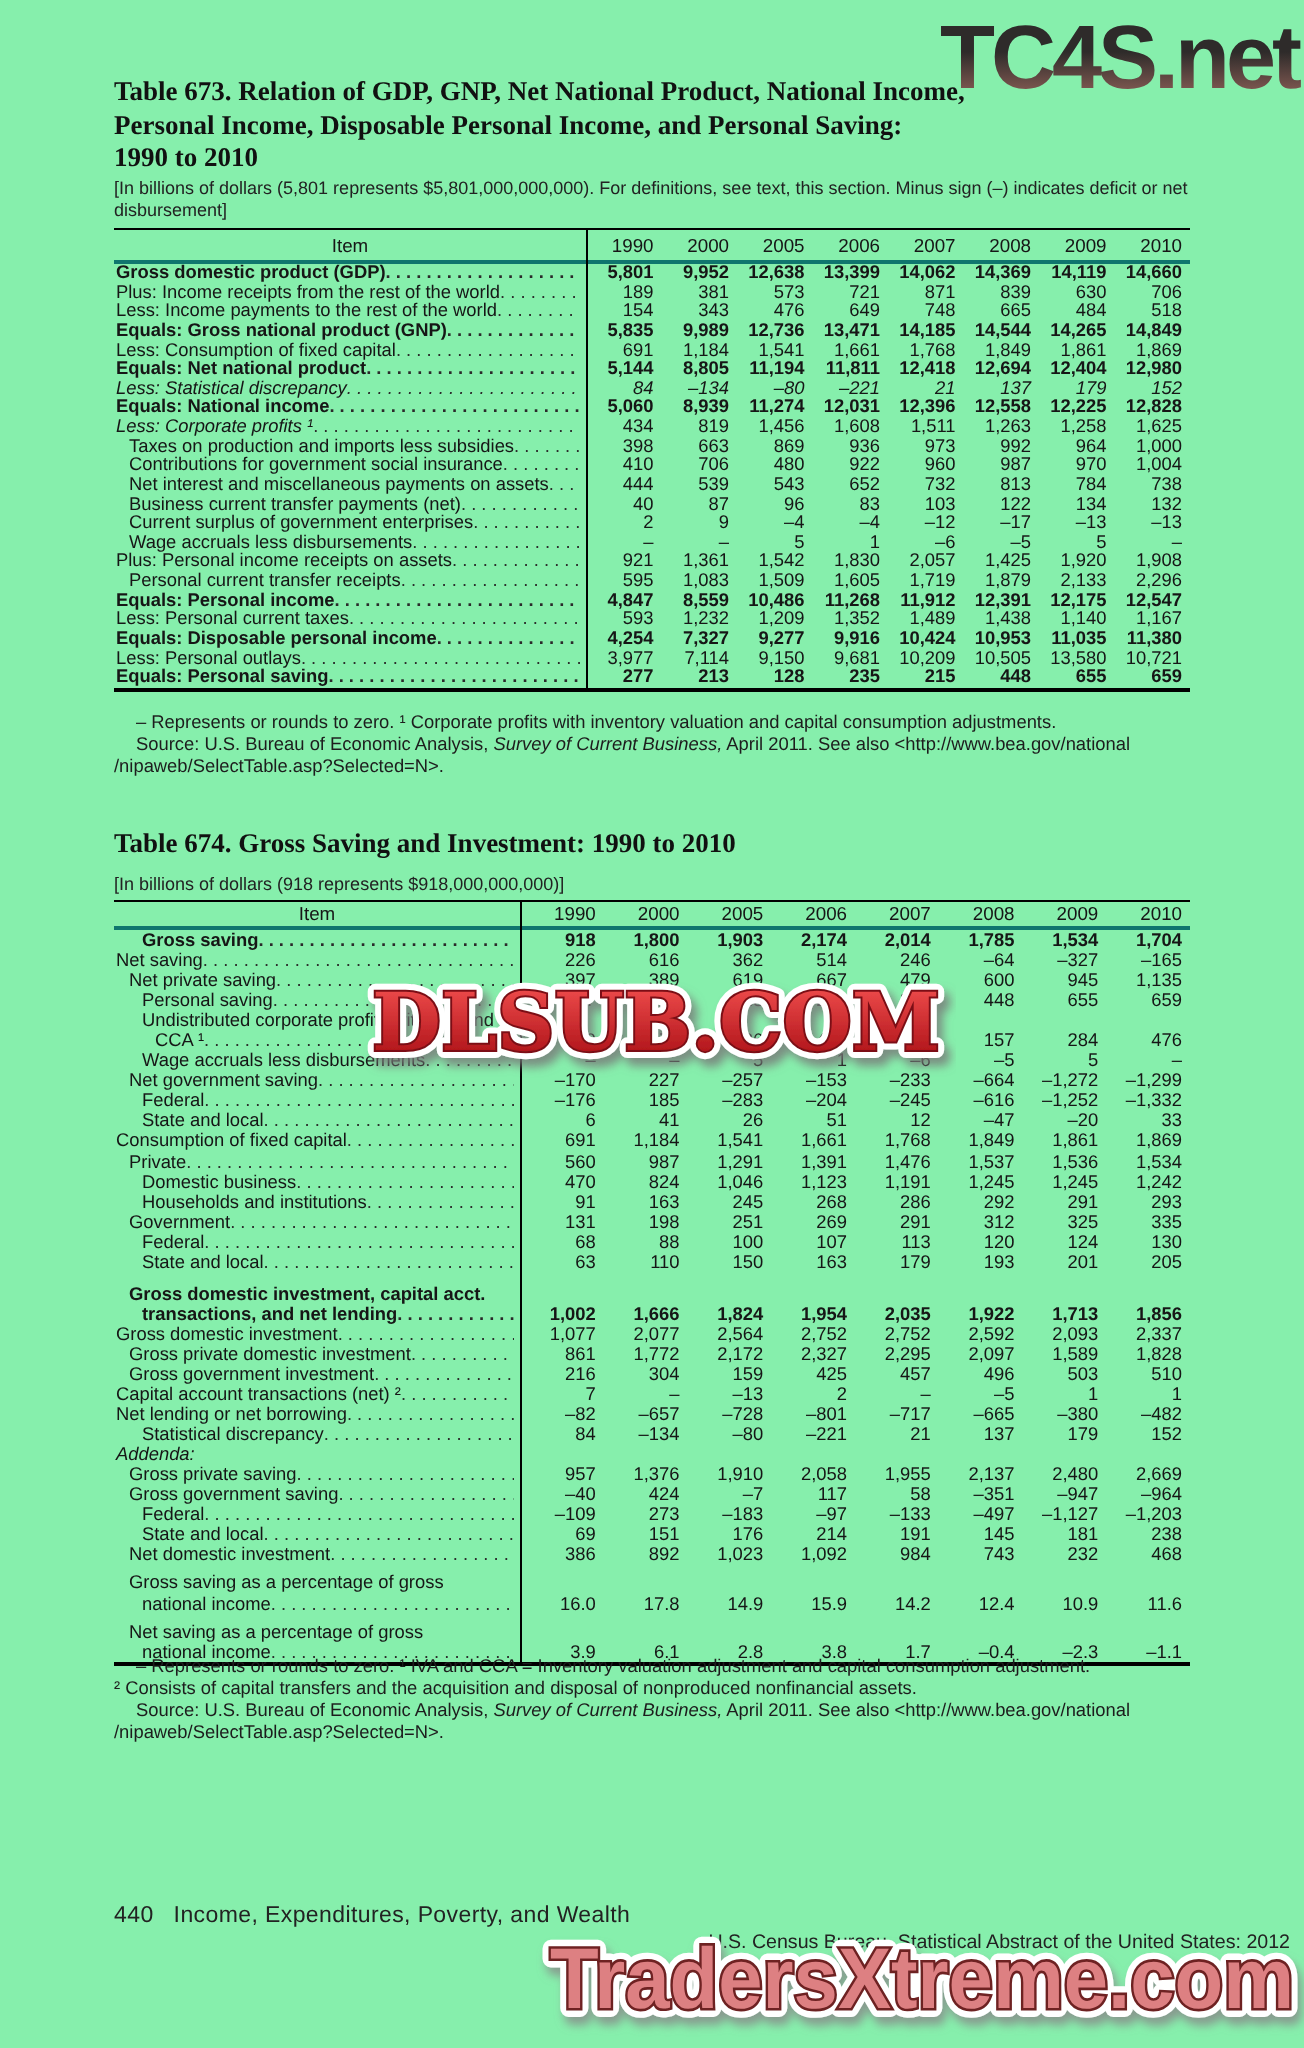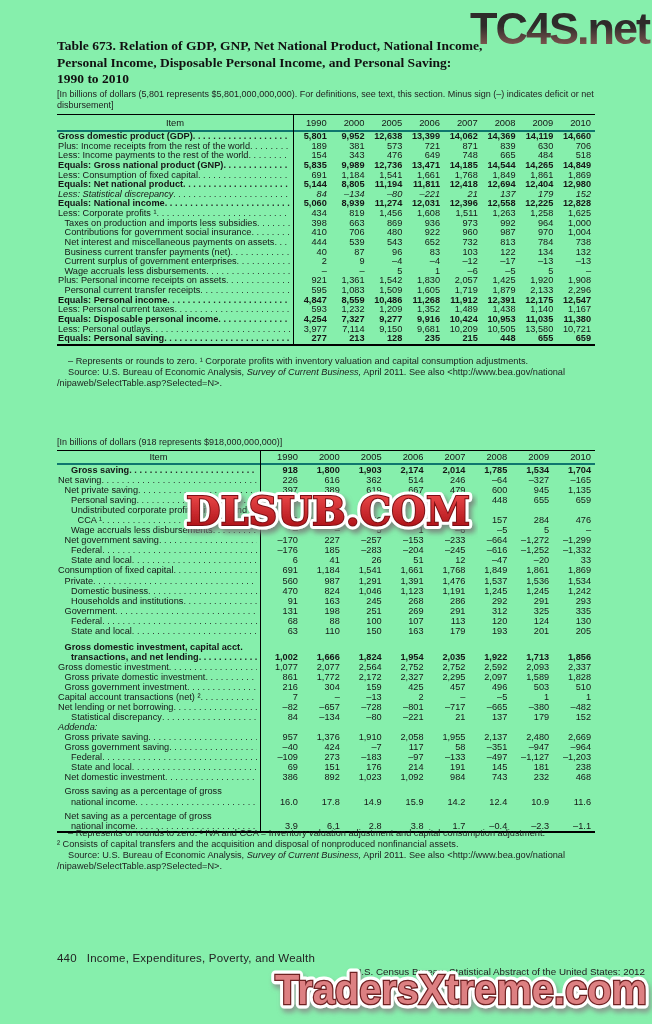--- a/index.html
+++ b/index.html
@@ -206,21 +206,21 @@
         <div class="val b">8,939</div>
         <div class="val b">11,274</div>
         <div class="val b">12,031</div>
         <div class="val b">12,396</div>
         <div class="val b">12,558</div>
         <div class="val b">12,225</div>
         <div class="val b">12,828</div>
       </div>
       <div class="r">
         <div class="lab">
-          <span class="txt" style="padding-left: 1px;">Less: Corporate profits ¹</span>
+          <span class="txt" style="padding-left: 1px; font-style: italic;">Less: Corporate profits ¹</span>
           <span class="dots"></span>
         </div>
         <div class="val">434</div>
         <div class="val">819</div>
         <div class="val">1,456</div>
         <div class="val">1,608</div>
         <div class="val">1,511</div>
         <div class="val">1,263</div>
         <div class="val">1,258</div>
         <div class="val">1,625</div>
@@ -409,20 +409,23 @@
       </div>
       <div class="vline"></div>
     </div>
 
   <div class="fnblock" id="fn673">
       <div class="fnline ind">– Represents or rounds to zero. ¹ Corporate profits with inventory valuation and capital consumption adjustments.</div>
       <div class="fnline ind"><span>Source: U.S. Bureau of Economic Analysis, </span><span class="it">Survey of Current Business,</span><span> April 2011. See also &lt;http://www.bea.gov/national</span></div>
       <div class="fnline">/nipaweb/SelectTable.asp?Selected=N&gt;.</div>
     </div>
 
+  <div class="tbl-title" id="title674">
+    <div>Table 674. Gross Saving and Investment: 1990 to 2010</div>
+  </div>
   <div class="tbl-note" id="note674">[In billions of dollars (918 represents $918,000,000,000)]</div>
 
   <div class="tbl" id="table674">
       <div class="r hdr">
         <div class="lab">
           <span class="txt">Item</span>
         </div>
         <div class="val">1990</div>
         <div class="val">2000</div>
         <div class="val">2005</div>

